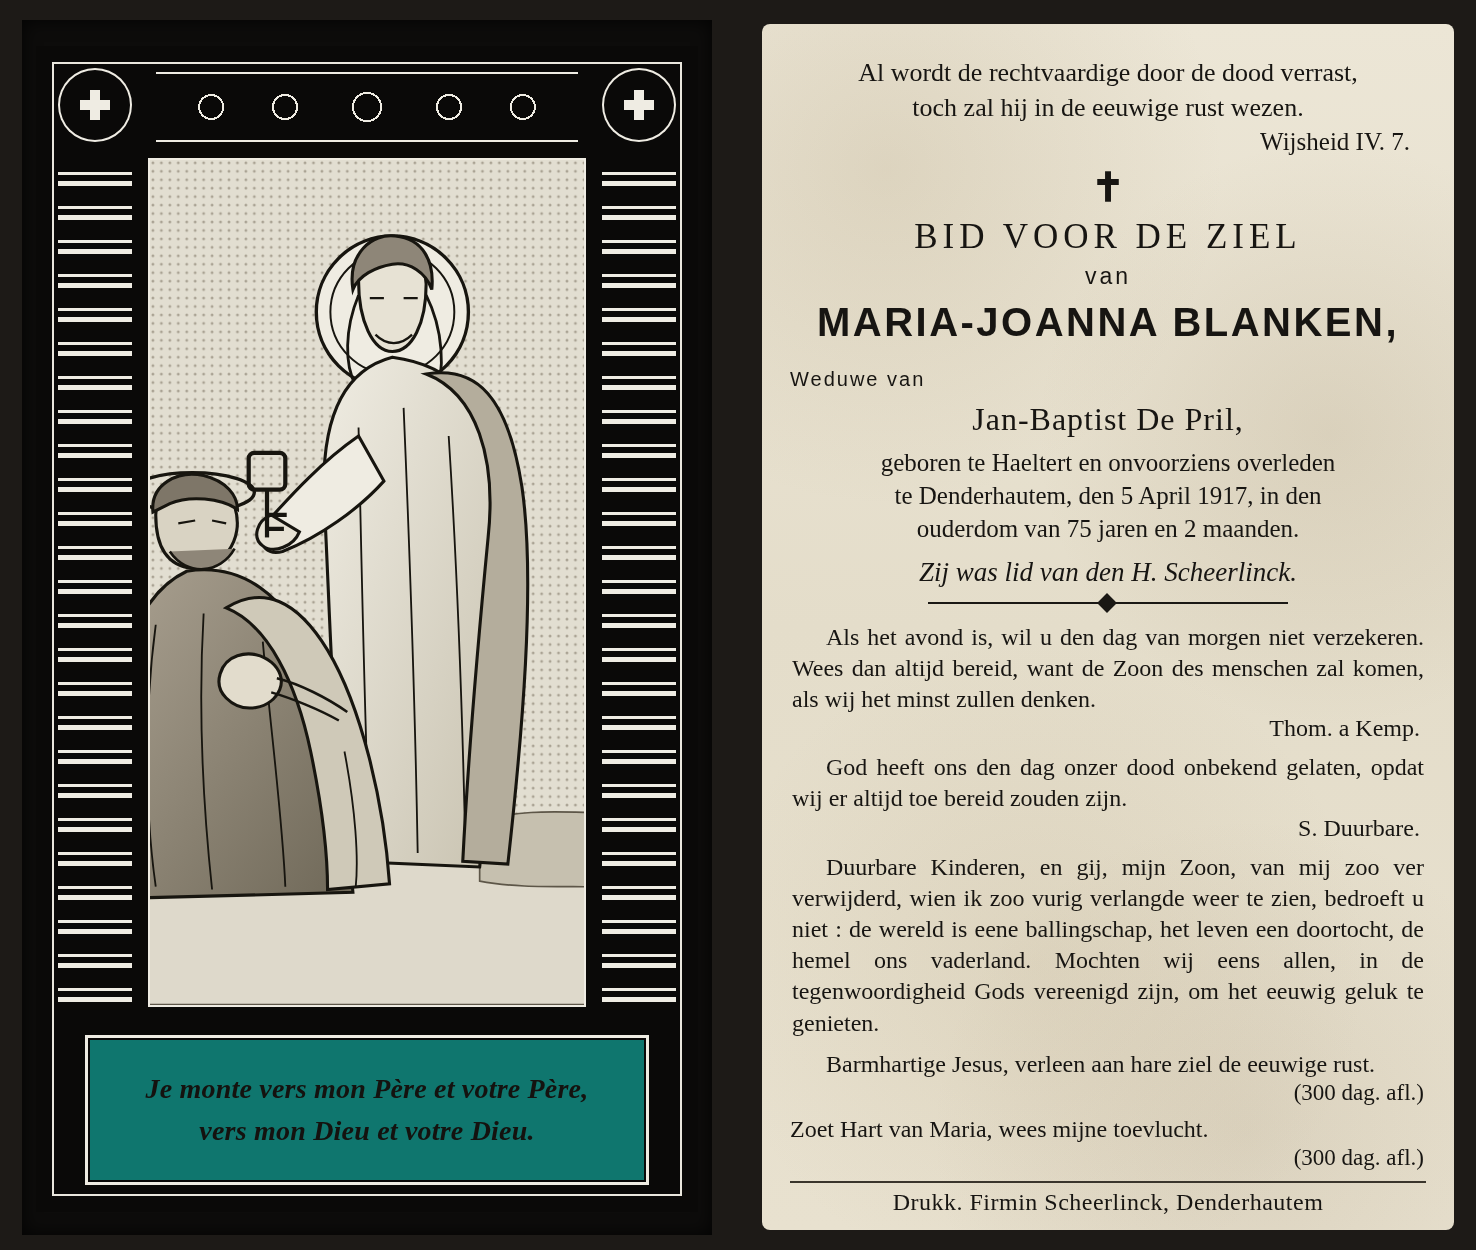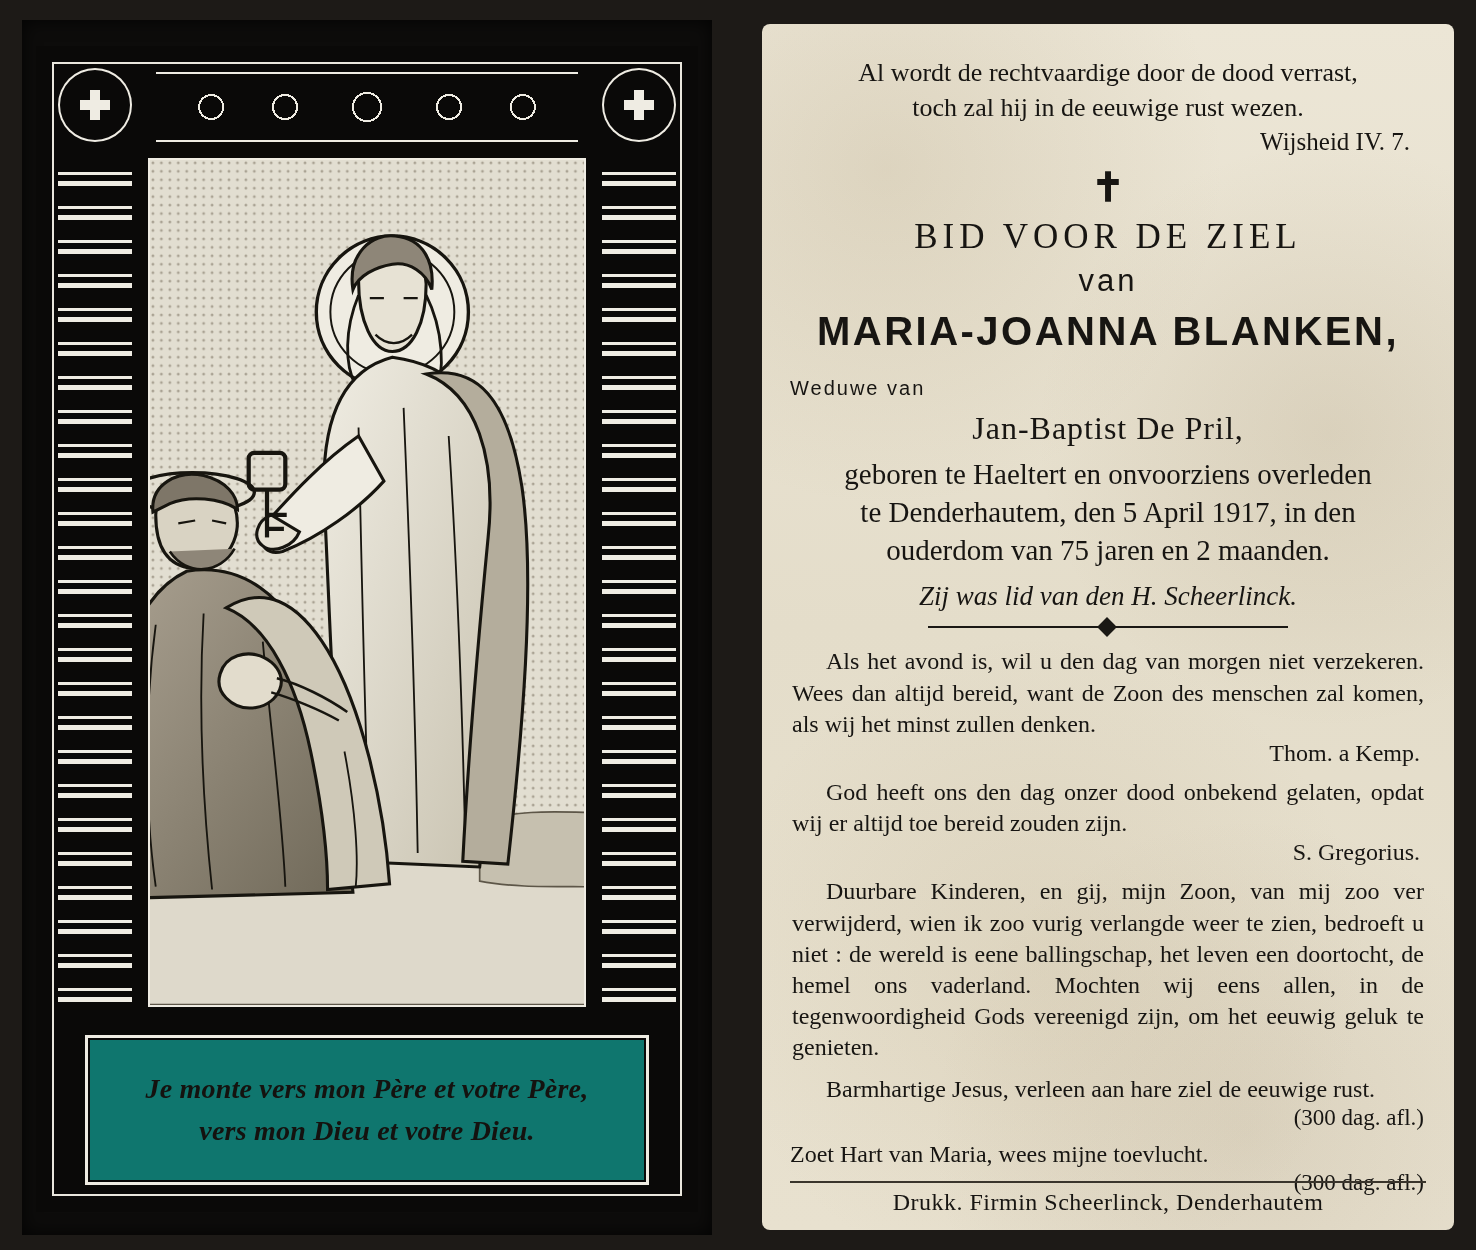--- a/index.html
+++ b/index.html
@@ -181,21 +181,21 @@
     text-align: center;
     font-family: Liberation Serif, serif;
     font-size: 35px;
     letter-spacing: 5px;
     font-weight: 500;
     margin: 9px 0 4px 0;
   }
   .van {
     text-align: center;
     font-family: "Liberation Sans", sans-serif;
-    font-size: 31px;
+    font-size: 23px;
     letter-spacing: 3px;
     margin: 6px 0 2px 0;
   }
   .name {
     text-align: center;
     font-family: "Liberation Sans", sans-serif;
     font-size: 40px;
     font-weight: bold;
     letter-spacing: 2.5px;
     margin: 10px 0 4px 0;
@@ -208,21 +208,21 @@
   }
   .spouse {
     text-align: center;
     font-family: "Liberation Serif", serif;
     font-size: 32px;
     letter-spacing: 1px;
     margin: 10px 0 8px 0;
   }
   .bio {
     text-align: center;
-    font-size: 29px;
+    font-size: 25px;
     line-height: 1.32;
     margin: 4px 2px 0 2px;
   }
   .bio span { display: block; white-space: nowrap; }
   .member {
     text-align: center;
     font-style: italic;
     font-size: 27px;
     margin: 12px 0 6px 0;
   }
@@ -402,21 +402,21 @@
     </div>
 
     <div class="member">Zij was lid van den H. Scheerlinck.</div>
 
     <div class="divider"></div>
 
     <div class="para">Als het avond is, wil u den dag van morgen niet verzekeren. Wees dan altijd bereid, want de Zoon des menschen zal komen, als wij het minst zullen denken.</div>
     <div class="attrib">Thom. a Kemp.</div>
 
     <div class="para">God heeft ons den dag onzer dood onbekend gelaten, opdat wij er altijd toe bereid zouden zijn.</div>
-    <div class="attrib">S. Gregorius.</div>
+    <div class="attrib">S. Duurbare.</div>
 
     <div class="para">Duurbare Kinderen, en gij, mijn Zoon, van mij zoo ver verwijderd, wien ik zoo vurig verlangde weer te zien, bedroeft u niet : de wereld is eene ballingschap, het leven een doortocht, de hemel ons vaderland. Mochten wij eens allen, in de tegenwoordigheid Gods vereenigd zijn, om het eeuwig geluk te genieten.</div>
 
     <div class="para">Barmhartige Jesus, verleen aan hare ziel de eeuwige rust.</div>
     <div class="indulg">(300 dag. afl.)</div>
 
     <div class="prayer-line">Zoet Hart van Maria, wees mijne toevlucht.</div>
     <div class="indulg">(300 dag. afl.)</div>
 
     <div class="footer">Drukk. Firmin Scheerlinck, Denderhautem</div>

